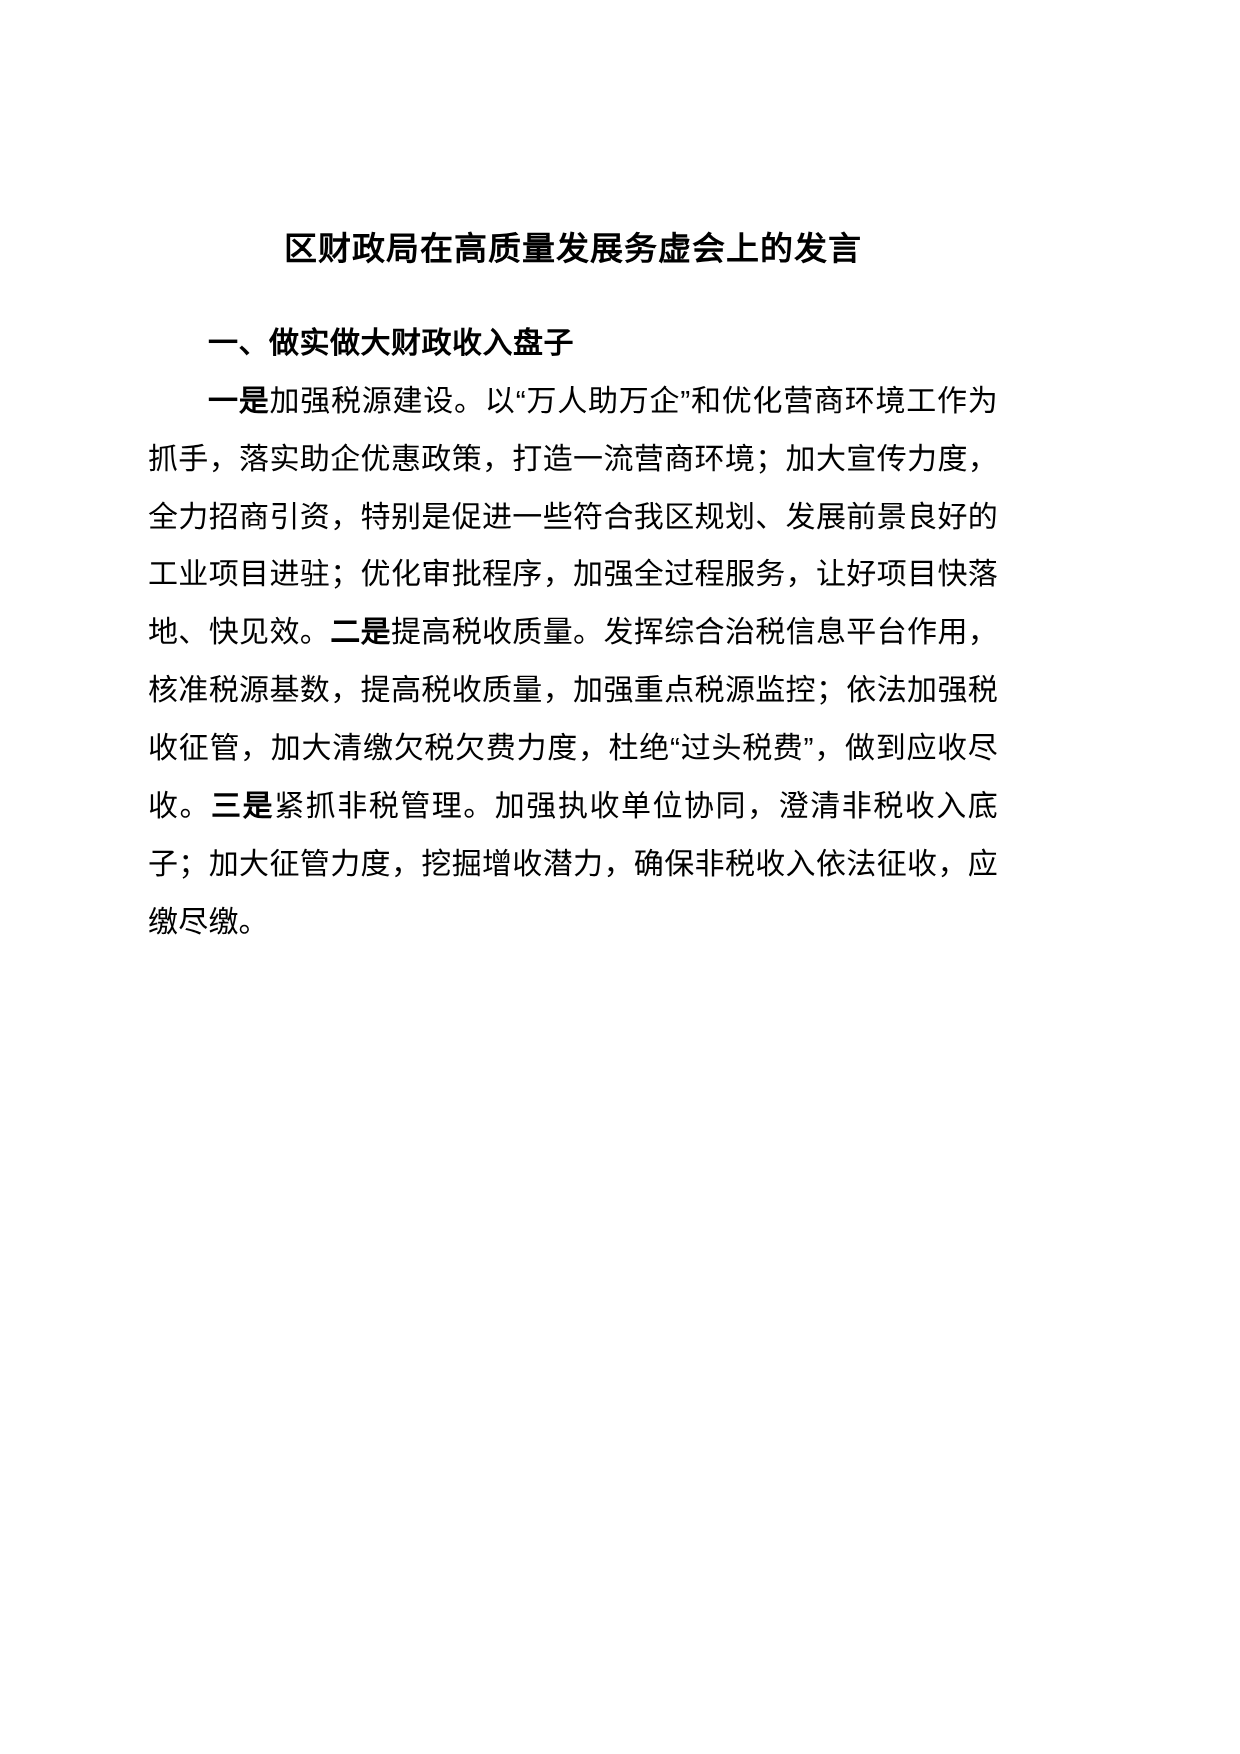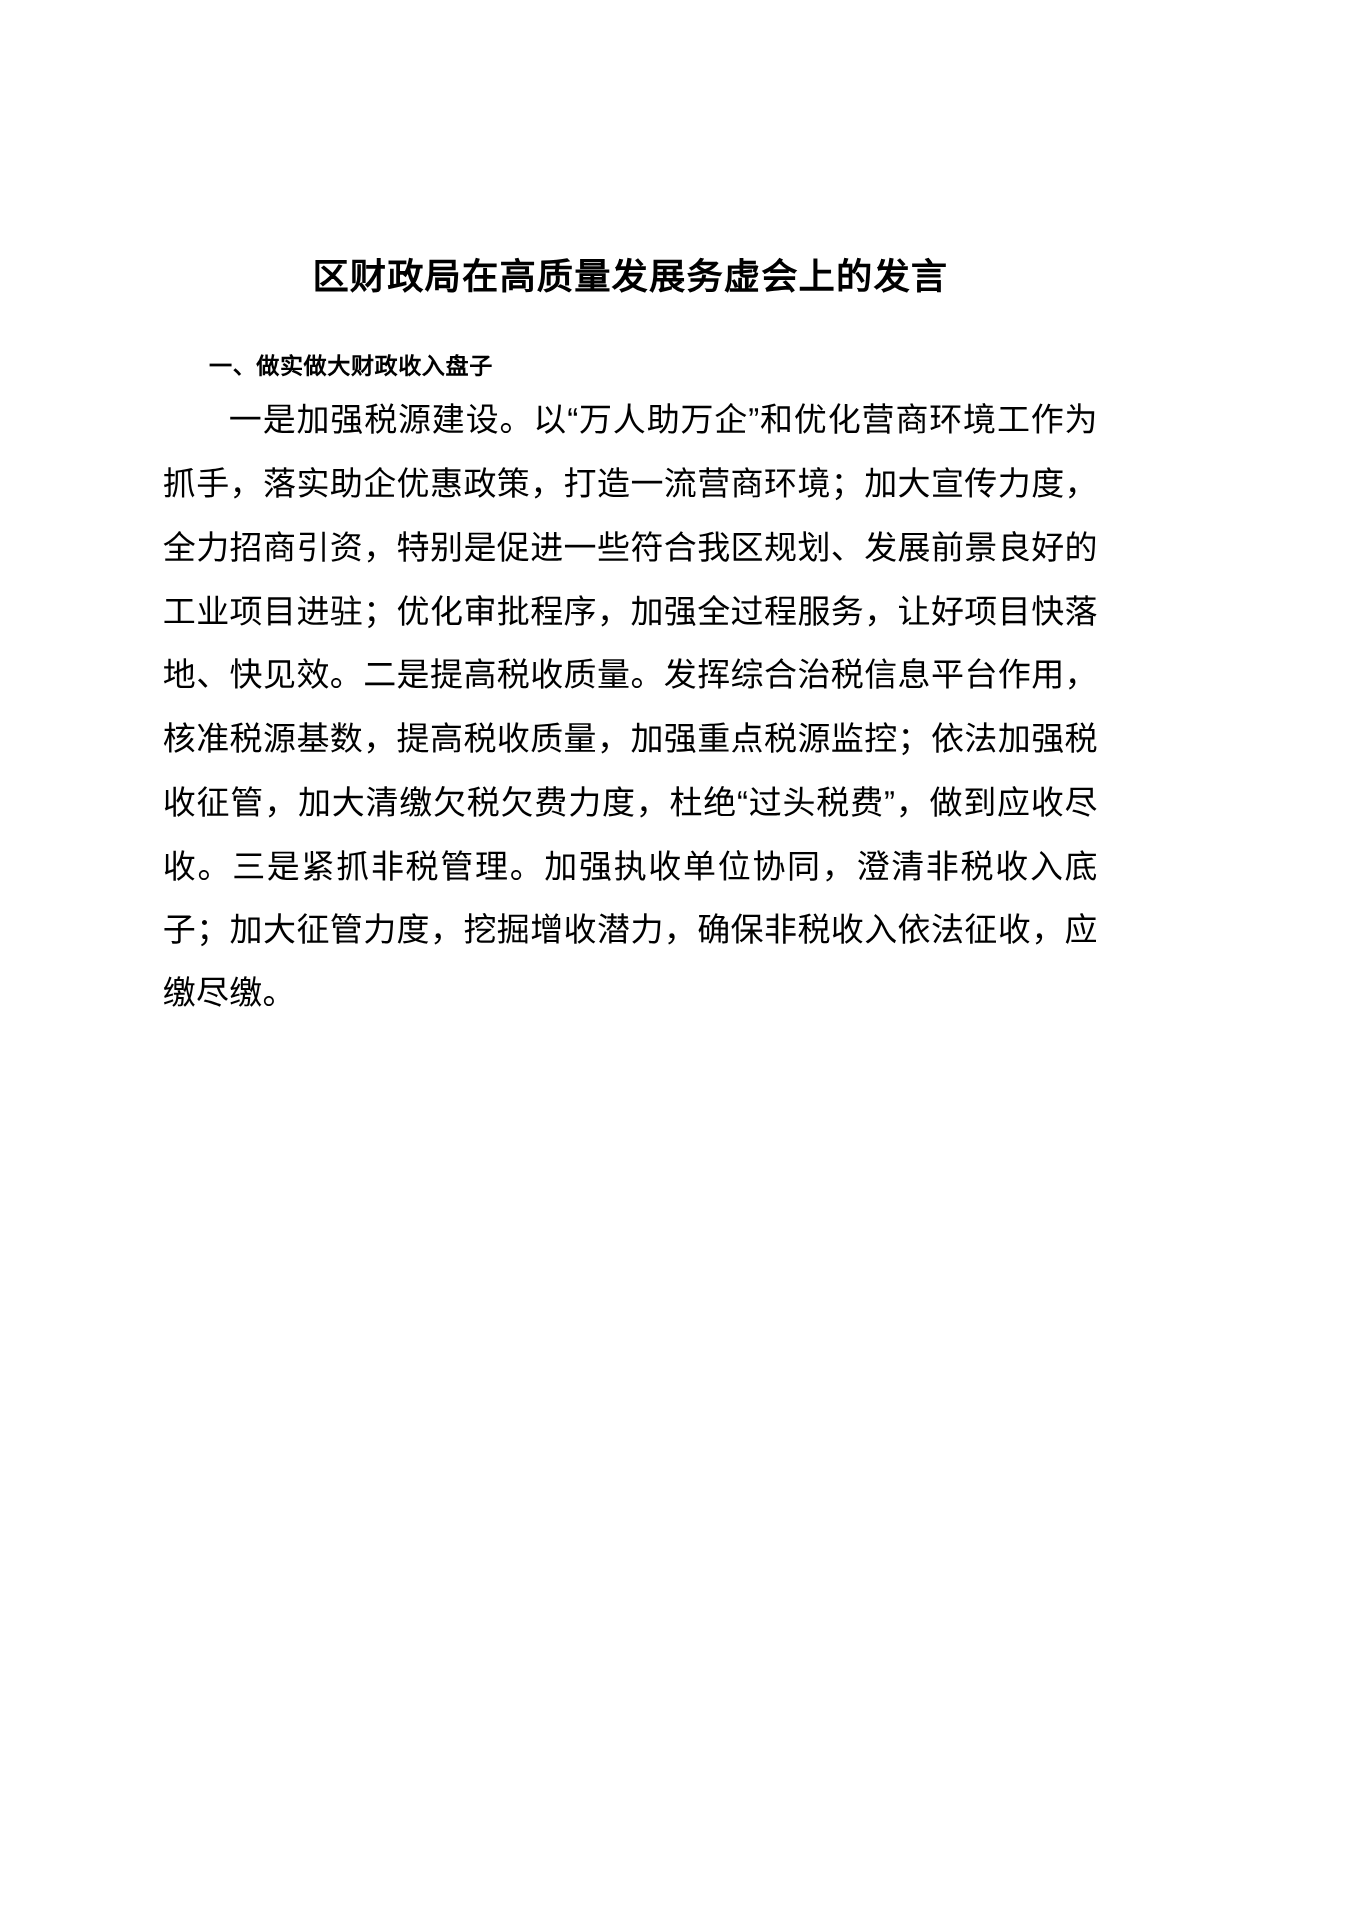--- a/index.html
+++ b/index.html
@@ -28,47 +28,48 @@
     width: 850px;
   }
   .doc-title {
     font-size: 33px;
     font-weight: bold;
     text-align: center;
     letter-spacing: 1px;
     line-height: 1.45;
     margin: 0 0 38px 0;
     color: #000000;
+    font-family: Liberation Mono, monospace;
   }
   .salutation {
     font-size: 30px;
     line-height: 1.62;
     margin: 0 0 10px 0;
     letter-spacing: 0.3px;
   }
   .para {
     font-size: 30px;
     line-height: 1.93;
     margin: 0;
     text-align: justify;
     text-justify: inter-ideograph;
     text-indent: 2em;
     letter-spacing: 0.2px;
     word-break: break-all;
   }
   .section-heading {
-    font-size: 21px;
+    font-size: 30px;
     font-weight: bold;
     line-height: 1.93;
     margin: 0;
     text-indent: 2em;
     letter-spacing: 0.5px;
   }
   .lead {
-    font-weight: normal;
+    font-weight: bold;
   }
 </style>
 </head>
 <body>
 
 <div class="page">
   <div class="content">
 
     <h1 class="doc-title">区财政局在高质量发展务虚会上的发言</h1>
 

